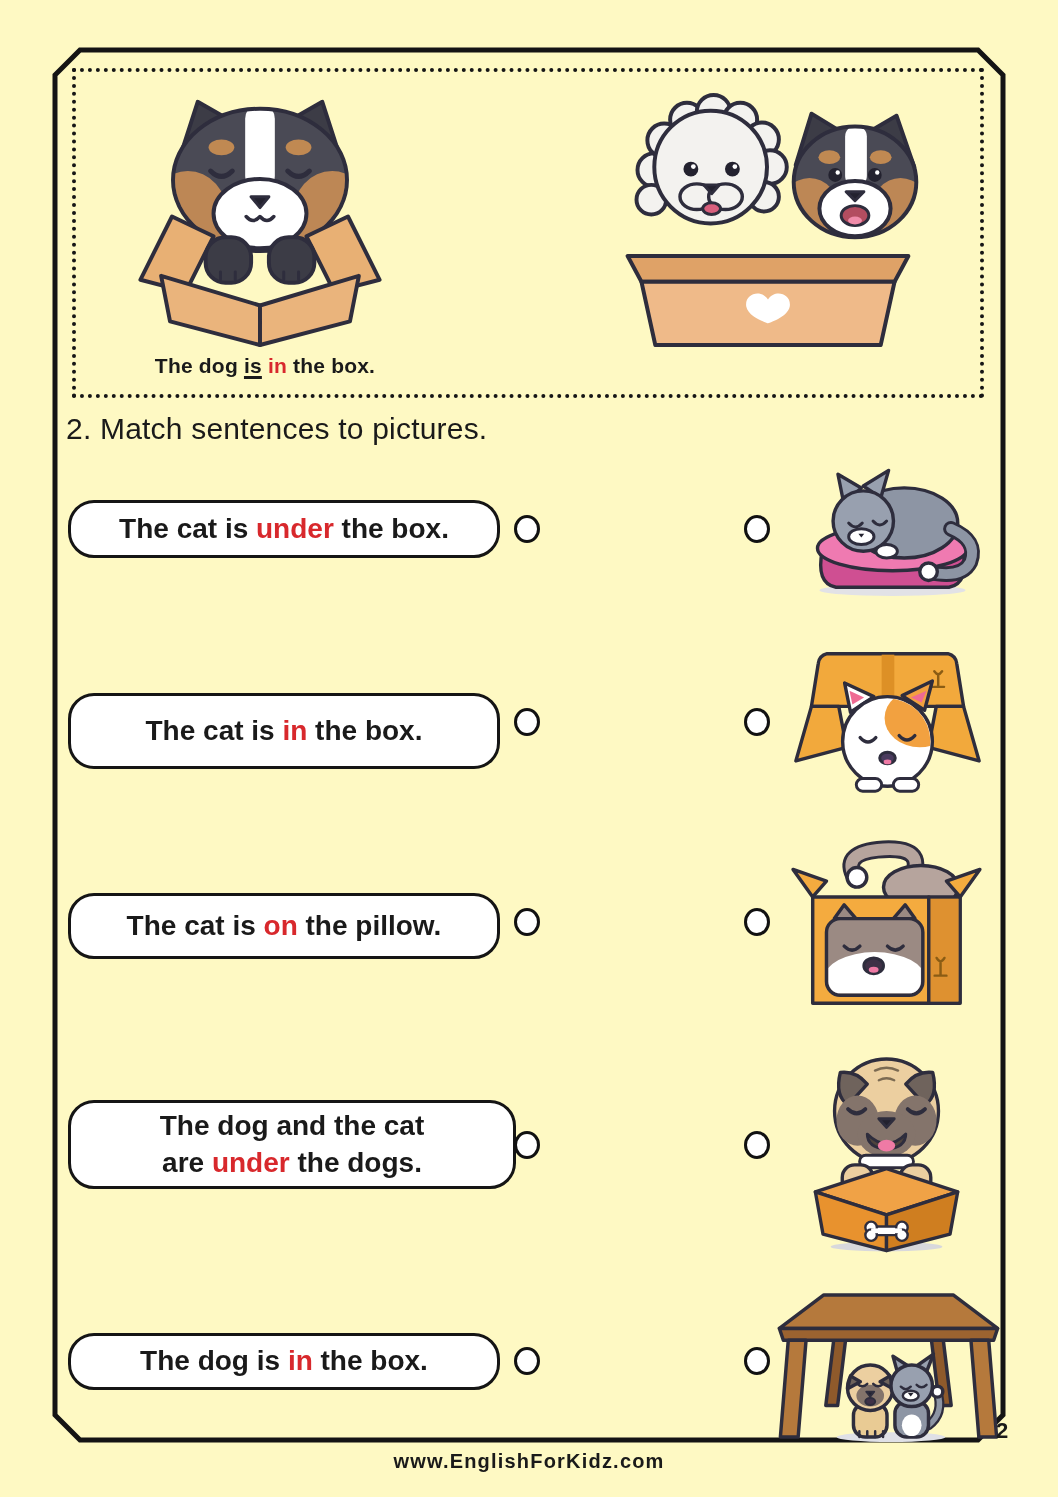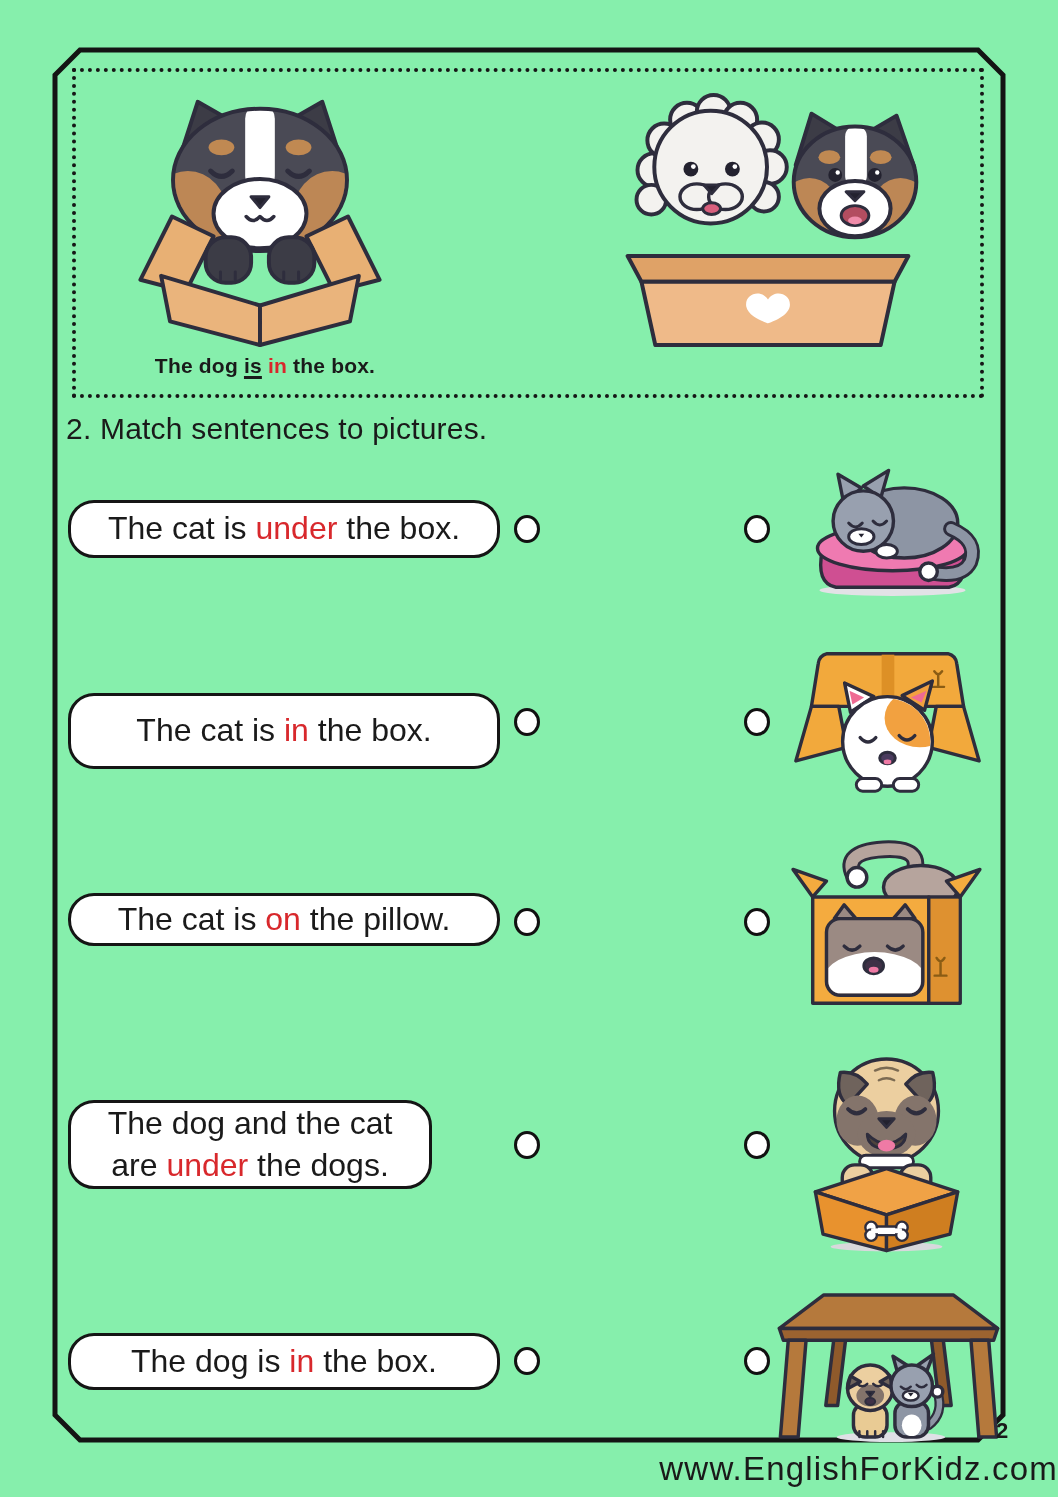--- a/index.html
+++ b/index.html
@@ -1,30 +1,30 @@
 <!DOCTYPE html>
 <html style="--accent-red: #d8282c; --text: #1a1a1a; --outline: #2e2d3d;"><head>
 <meta charset="utf-8">
 <style>
   html,body{margin:0;padding:0;background:#fff;}
-  .page{position:relative;width:1058px;height:1497px;background:#86efac;overflow:hidden;
+  .page{position:relative;width:1058px;height:1497px;background:#fef9c3;overflow:hidden;
         color:#1a1a1a;font-family:"Liberation Sans",sans-serif;}
   .abs{position:absolute;}
   .kw{color:var(--accent-red,#d8282c);}
   .ul{text-decoration:underline;text-decoration-thickness:3px;text-underline-offset:3px;}
   .caption{font-weight:bold;font-size:21px;letter-spacing:.2px;text-align:center;white-space:nowrap;}
   .heading{font-weight:normal;font-size:30px;letter-spacing:.2px;white-space:nowrap;}
   .sbox{border:3.5px solid #151515;border-radius:26px;background:#fff;box-sizing:border-box;
         display:flex;align-items:center;justify-content:center;text-align:center;
-        font-weight:normal;font-size:32px;line-height:1.3;}
+        font-weight:bold;font-size:28px;line-height:1.3;}
   .stext{white-space:pre-line;}
   .mcircle{width:26px;height:28px;border:3.5px solid #111;border-radius:50%;
            box-sizing:border-box;background:#fff;}
   .dotted{border:4px dotted #161616;box-sizing:border-box;}
-  .footer-text{font-weight:normal;font-size:33px;letter-spacing:1.2px;text-align:right;}
+  .footer-text{font-weight:bold;font-size:20px;letter-spacing:1.2px;text-align:center;}
   .pagenum{font-size:22px;font-weight:bold;}
   svg{display:block;}
 </style>
 </head>
 <body>
 
 <div class="page">
 
   <svg class="abs" style="left:52px;top:47px" width="954" height="1396" viewBox="0 0 954 1396">
     <path d="M28,3 H926 L951,28 V1368 L926,1393 H28 L3,1368 V28 Z" fill="none" stroke="#141414" stroke-width="5" stroke-linejoin="miter"></path>
@@ -173,21 +173,21 @@
     <g stroke="#2e2d3d" stroke-width="3.5" stroke-linejoin="round" stroke-linecap="round">
       <path d="M72,98 q8,9 16,0" fill="none"></path>
       <path d="M112,96 q8,9 16,0" fill="none"></path>
       <ellipse cx="100" cy="119" rx="8" ry="6" fill="#4a3b5e" stroke-width="3"></ellipse>
       <ellipse cx="100" cy="123" rx="4" ry="2.5" fill="#ef7aa5" stroke="none"></ellipse>
       <rect x="68" y="140" width="26" height="13" rx="6.5" fill="#fff" stroke-width="3"></rect>
       <rect x="106" y="140" width="26" height="13" rx="6.5" fill="#fff" stroke-width="3"></rect>
     </g>
   </svg>
 
-  <div class="abs sbox" style="left:68px;top:893px;width:432px;height:53px">
+  <div class="abs sbox" style="left:68px;top:893px;width:432px;height:66px">
     <span class="stext"><span>The cat is </span><span class="kw">on</span><span> the pillow.</span></span>
   </div>
   <div class="abs mcircle" style="left:514px;top:908px"></div>
   <div class="abs mcircle" style="left:744px;top:908px"></div>
   <svg class="abs" style="left:783px;top:836px" width="202" height="177" viewBox="0 0 205 180" role="img" aria-label="cat-inside-cardboard-box-with-tail-out">
     <g stroke="#2e2d3d" stroke-width="3.5" stroke-linejoin="round" stroke-linecap="round">
       <path d="M118,62 Q160,8 96,14 Q58,18 74,44" fill="none" stroke-width="18"></path>
       <path d="M118,62 Q160,8 96,14 Q58,18 74,44" fill="none" stroke="#b6a49d" stroke-width="12"></path>
       <circle cx="75" cy="42" r="10" fill="#fff"></circle>
       <ellipse cx="140" cy="52" rx="38" ry="22" fill="#b6a49d"></ellipse>
@@ -208,21 +208,21 @@
     </g>
     <g stroke="#2e2d3d" stroke-width="3.5" stroke-linejoin="round" stroke-linecap="round">
       <path d="M62,112 q8,8 16,0" fill="none"></path>
       <path d="M106,112 q8,8 16,0" fill="none"></path>
       <ellipse cx="92" cy="132" rx="10" ry="8" fill="#3f3147" stroke-width="3"></ellipse>
       <ellipse cx="92" cy="136" rx="5" ry="3" fill="#ef7aa5" stroke="none"></ellipse>
       <path d="M160,128 v14 M154,142 h12 M156,124 q4,7 8,0" stroke="#8a5c14" stroke-width="2.5" fill="none"></path>
     </g>
   </svg>
 
-  <div class="abs sbox" style="left:68px;top:1100px;width:364px;height:89px">
+  <div class="abs sbox" style="left:68px;top:1100px;width:448px;height:89px">
     <span class="stext"><span>The dog and the cat
 are </span><span class="kw">under</span><span> the dogs.</span></span>
   </div>
   <div class="abs mcircle" style="left:514px;top:1131px"></div>
   <div class="abs mcircle" style="left:744px;top:1131px"></div>
   <svg class="abs" style="left:798px;top:1044px" width="178" height="210" viewBox="0 0 185 215" role="img" aria-label="pug-dog-in-orange-box-with-bone">
     <ellipse cx="92" cy="209" rx="58" ry="5" fill="#d8d8dc"></ellipse>
     <g stroke="#2e2d3d" stroke-width="3.5" stroke-linejoin="round" stroke-linecap="round">
       <circle cx="92" cy="68" r="54" fill="#eccfa0"></circle>
       <path d="M44,28 Q38,52 52,62 L72,40 Q60,26 44,28 Z" fill="#6f635c"></path>

